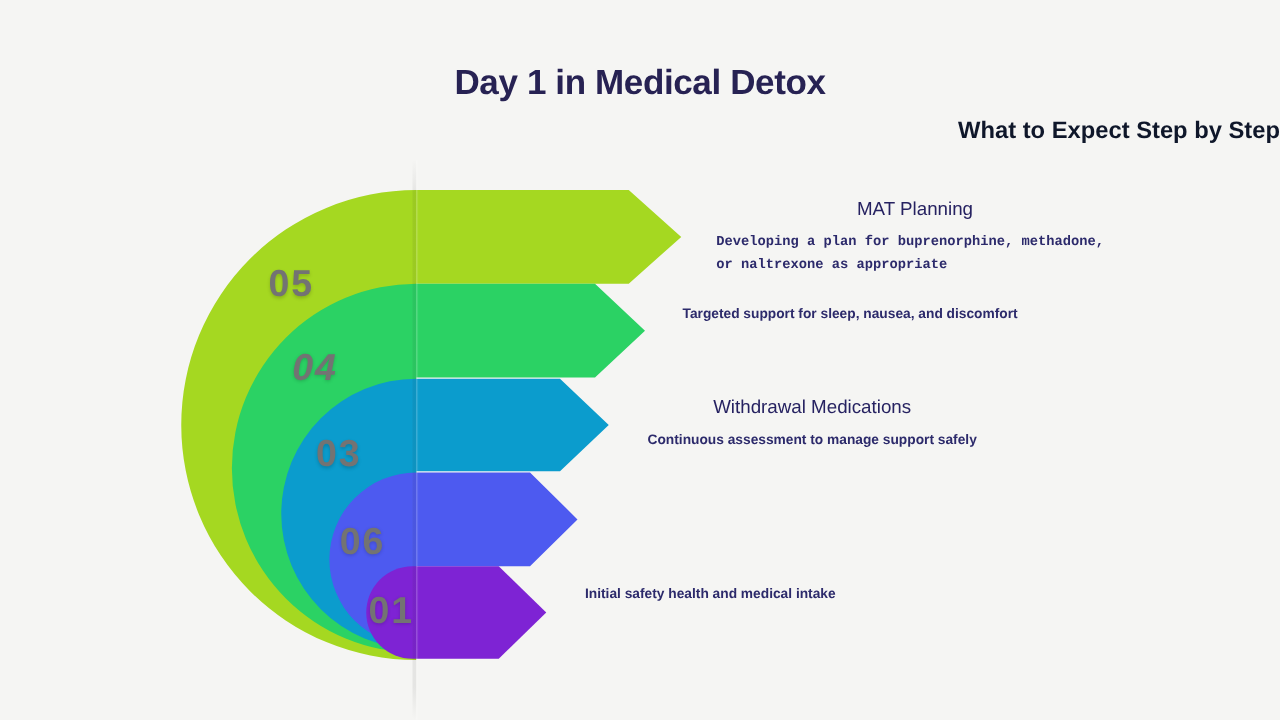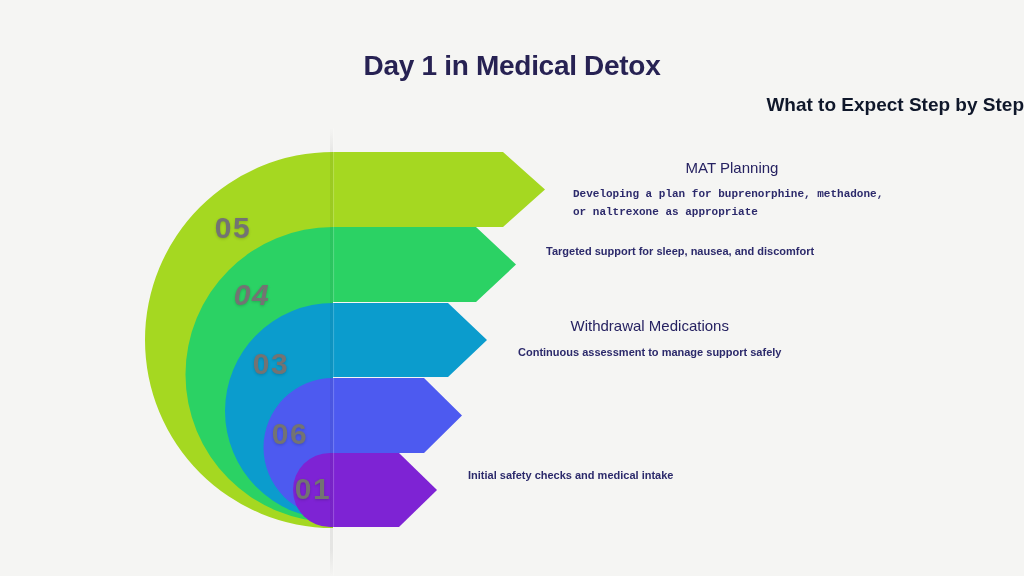--- a/index.html
+++ b/index.html
@@ -122,18 +122,18 @@
     <p class="step-desc">Targeted support for sleep, nausea, and discomfort</p>
   </div>
 
   <div class="step-text" style="left:518px; top:317px;">
     <p class="step-title">Withdrawal Medications</p>
     <p class="step-desc">Continuous assessment to manage support safely</p>
   </div>
 
 
   <div class="step-text" style="left:468px; top:466px;">
-    <p class="step-desc">Initial safety checks and medical intake</p>
+    <p class="step-desc">Initial safety health and medical intake</p>
   </div>
 
   <div class="fold-seam"></div>
 
 </div>
 
 </body></html>

